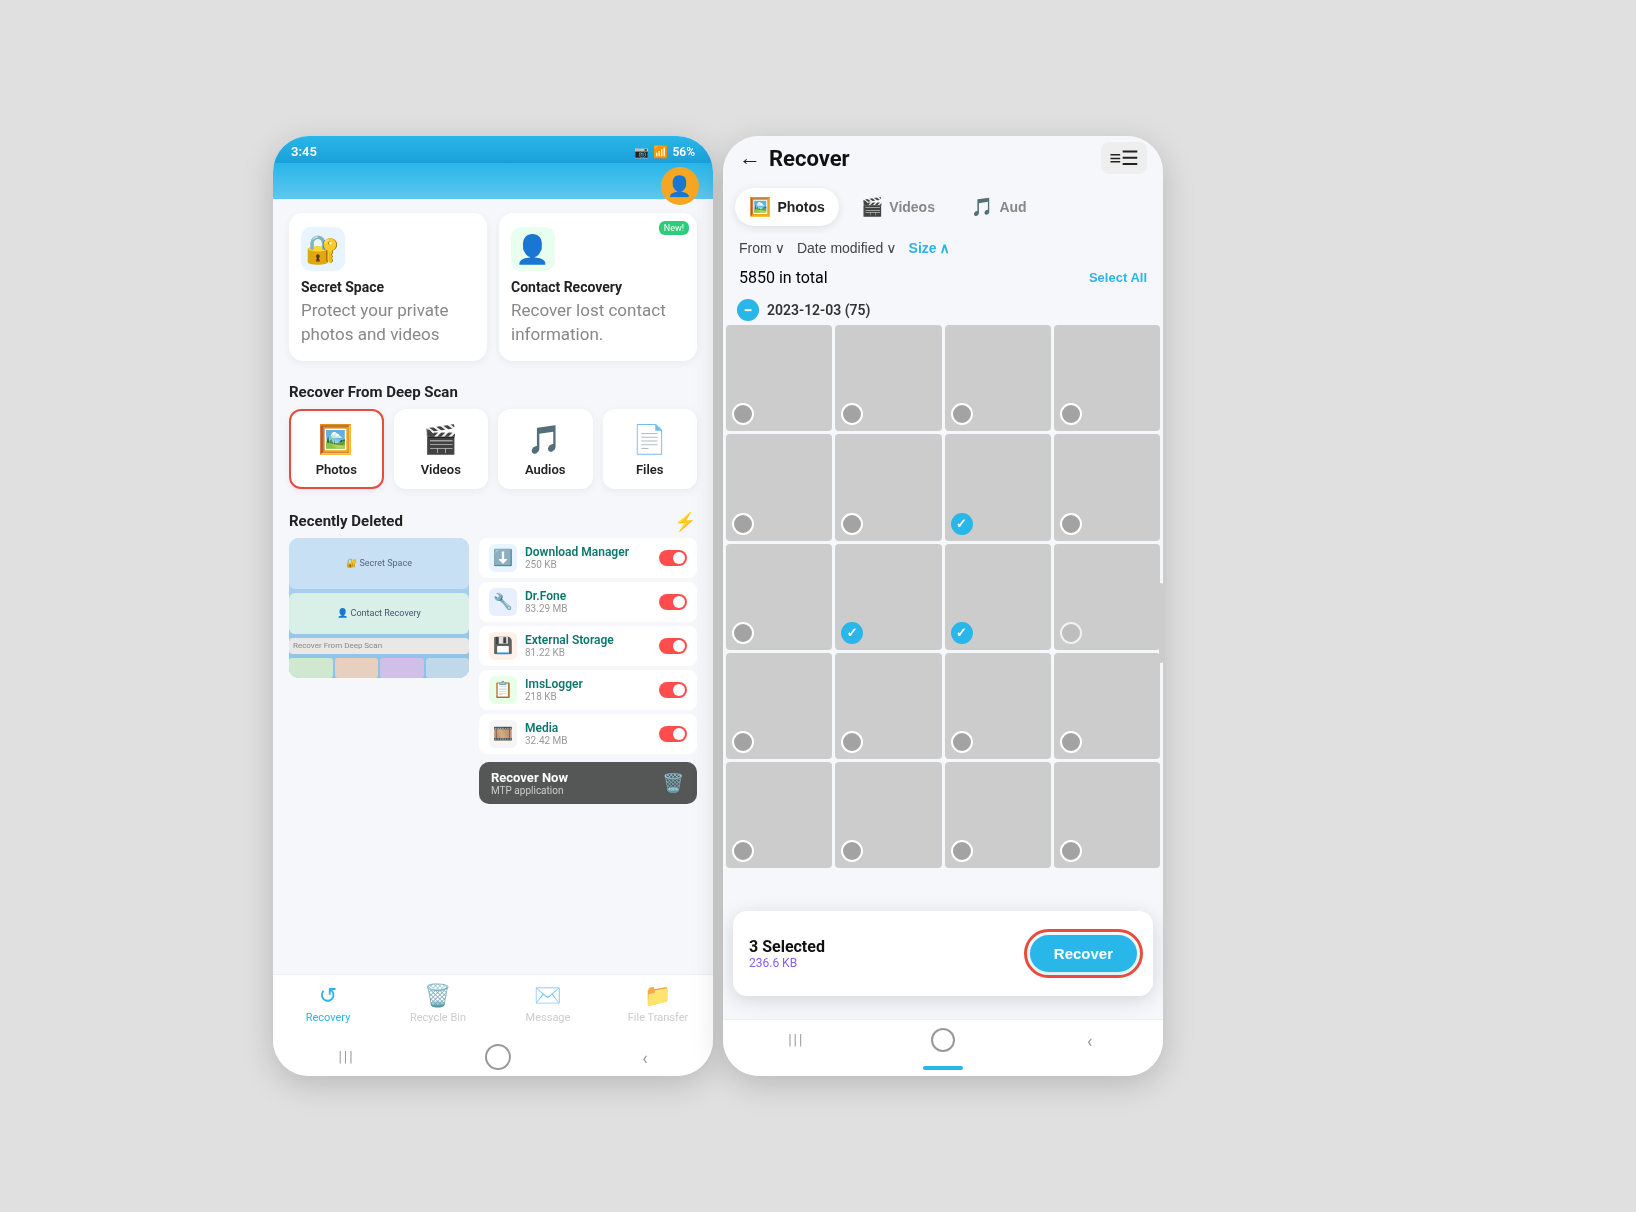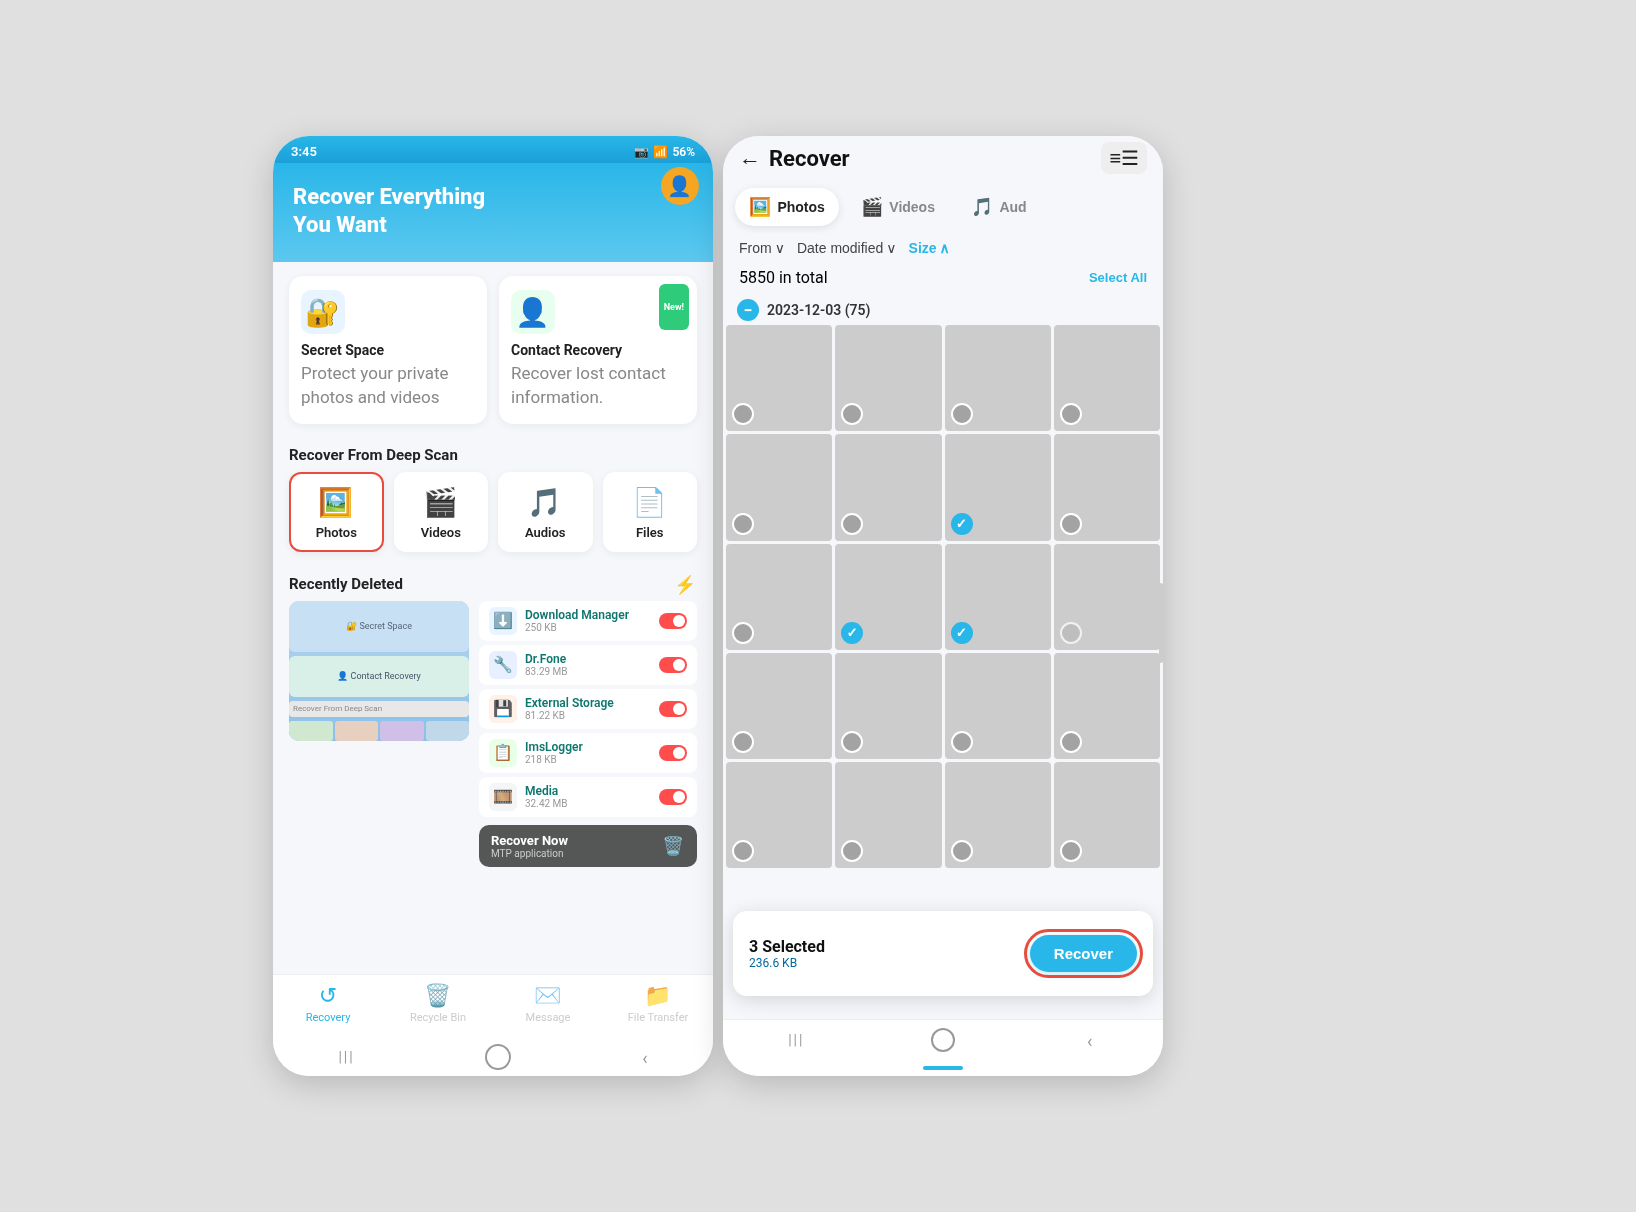--- a/index.html
+++ b/index.html
@@ -88,22 +88,22 @@
       box-shadow: 0 2px 8px rgba(0,0,0,0.06);
       position: relative;
     }
     .phone-left .card .new-badge {
       position: absolute;
       top: 8px;
       right: 8px;
       background: #2ecb7b;
       color: #fff;
       font-size: 9px;
-      font-weight: 700;
-      padding: 18px 5px;
+      font-weight: 400;
+      padding: 2px 5px;
       border-radius: 6px;
     }
     .phone-left .card .card-icon {
       width: 44px;
       height: 44px;
       margin-bottom: 8px;
       display: flex;
       align-items: center;
       justify-content: center;
       font-size: 28px;
@@ -515,21 +515,21 @@
       justify-content: space-between;
       z-index: 10;
     }
     .phone-right .selection-info .selected-count {
       font-size: 16px;
       font-weight: 700;
       color: #111;
     }
     .phone-right .selection-info .selected-size {
       font-size: 12px;
-      color: #0369a1;
+      color: #8b5cf6;
     }
     .phone-right .recover-btn {
       background: #29b6e8;
       color: #fff;
       border: none;
       border-radius: 22px;
       padding: 10px 24px;
       font-size: 15px;
       font-weight: 700;
       cursor: pointer;
@@ -578,21 +578,20 @@
         <span>📷</span>
         <span>📶</span>
         <span>56%</span>
       </div>
     </div>
 
     <div class="hero-section">
       <div class="avatar-btn">
         <span>👤</span>
       </div>
-      <div class="hero-title">Recover Everything You Want</div>
     </div>
 
     <div class="cards-row">
       <div class="card">
         <div class="card-icon" style="background:#e8f4ff; border-radius:10px;">🔐</div>
         <div class="card-title">Secret Space</div>
         <div class="card-desc">Protect your private photos and videos</div>
       </div>
       <div class="card">
         <span class="new-badge">New!</span>

